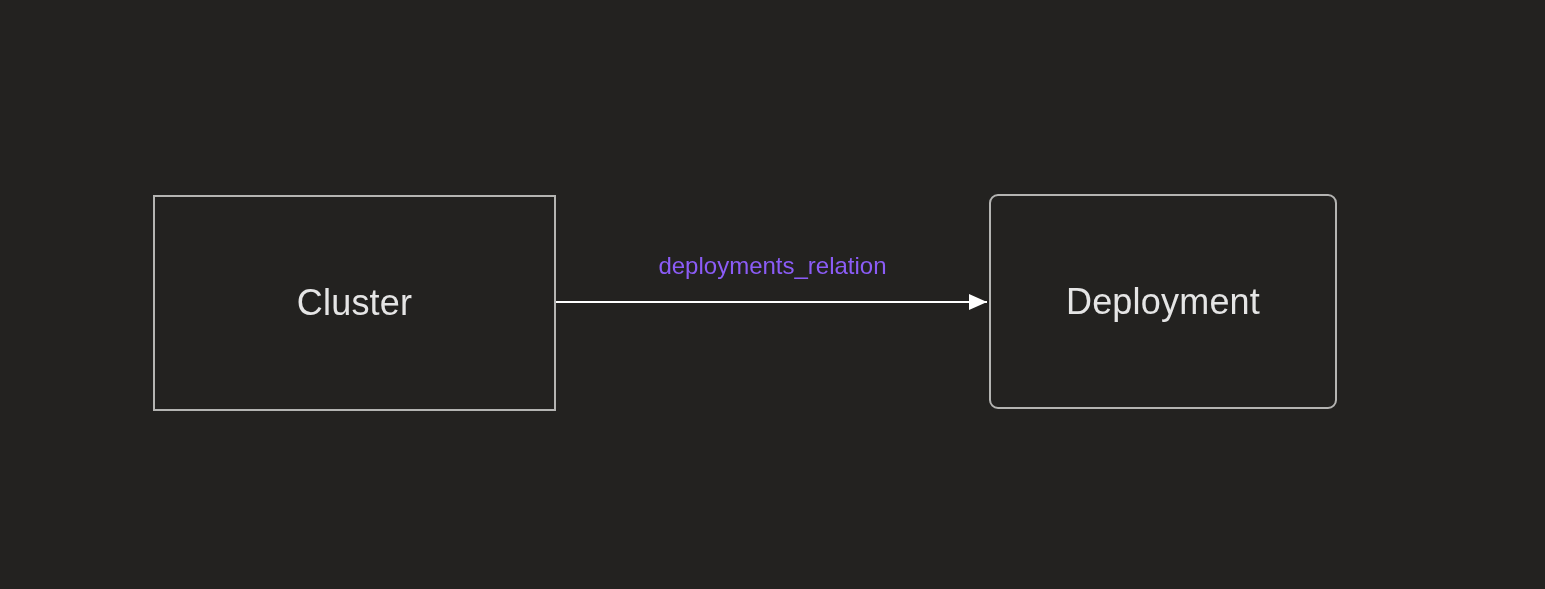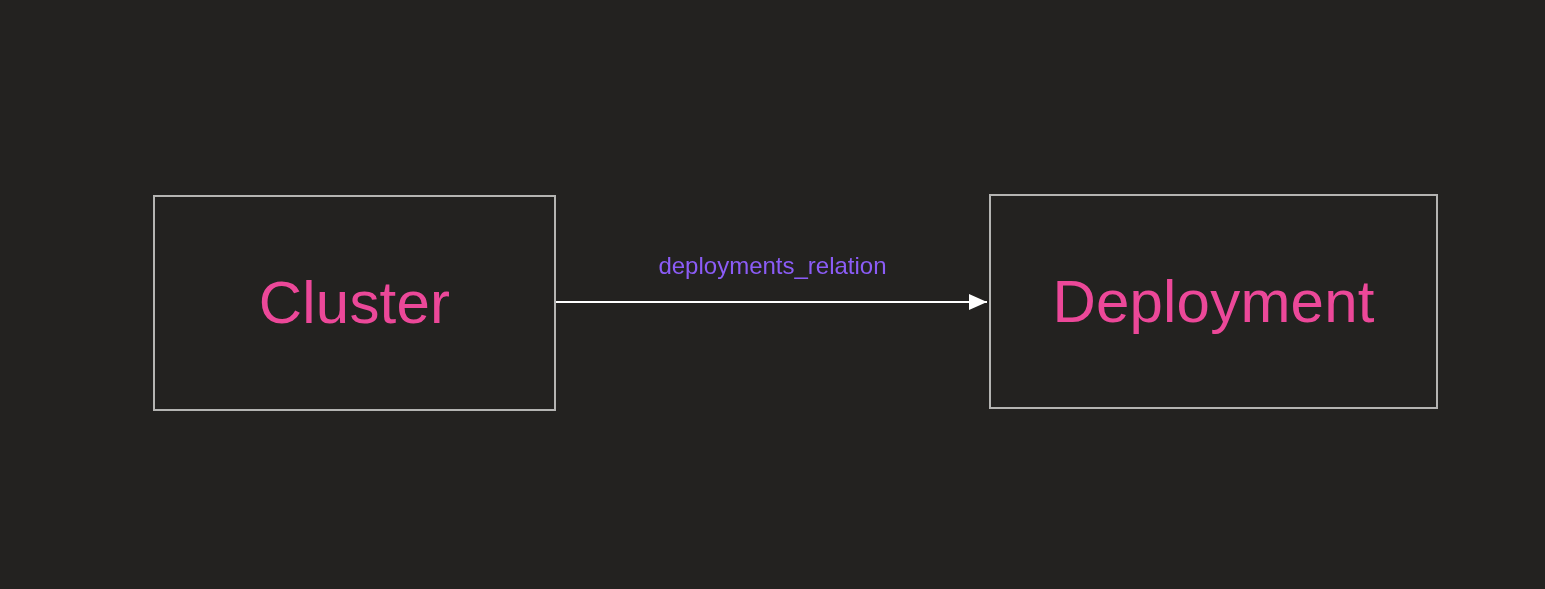--- a/index.html
+++ b/index.html
@@ -18,38 +18,39 @@
   .node {
     position: absolute;
     box-sizing: border-box;
     border: 2px solid #b4b4b2;
     background: transparent;
     display: flex;
     align-items: center;
     justify-content: center;
   }
   .node-label {
-    color: #ec4899;
-    font-size: 60px;
+    color: #e5e5e5;
+    font-size: 36px;
     font-weight: 400;
     letter-spacing: 0.2px;
     line-height: 1;
     white-space: nowrap;
   }
   #node-cluster {
     left: 153px;
     top: 195px;
     width: 403px;
     height: 216px;
   }
   #node-deployment {
     left: 989px;
     top: 194px;
-    width: 449px;
+    width: 348px;
     height: 215px;
+    border-radius: 9px;
   }
   .edge-layer {
     position: absolute;
     left: 0;
     top: 0;
     width: 1545px;
     height: 589px;
     pointer-events: none;
   }
   .edge-label {

